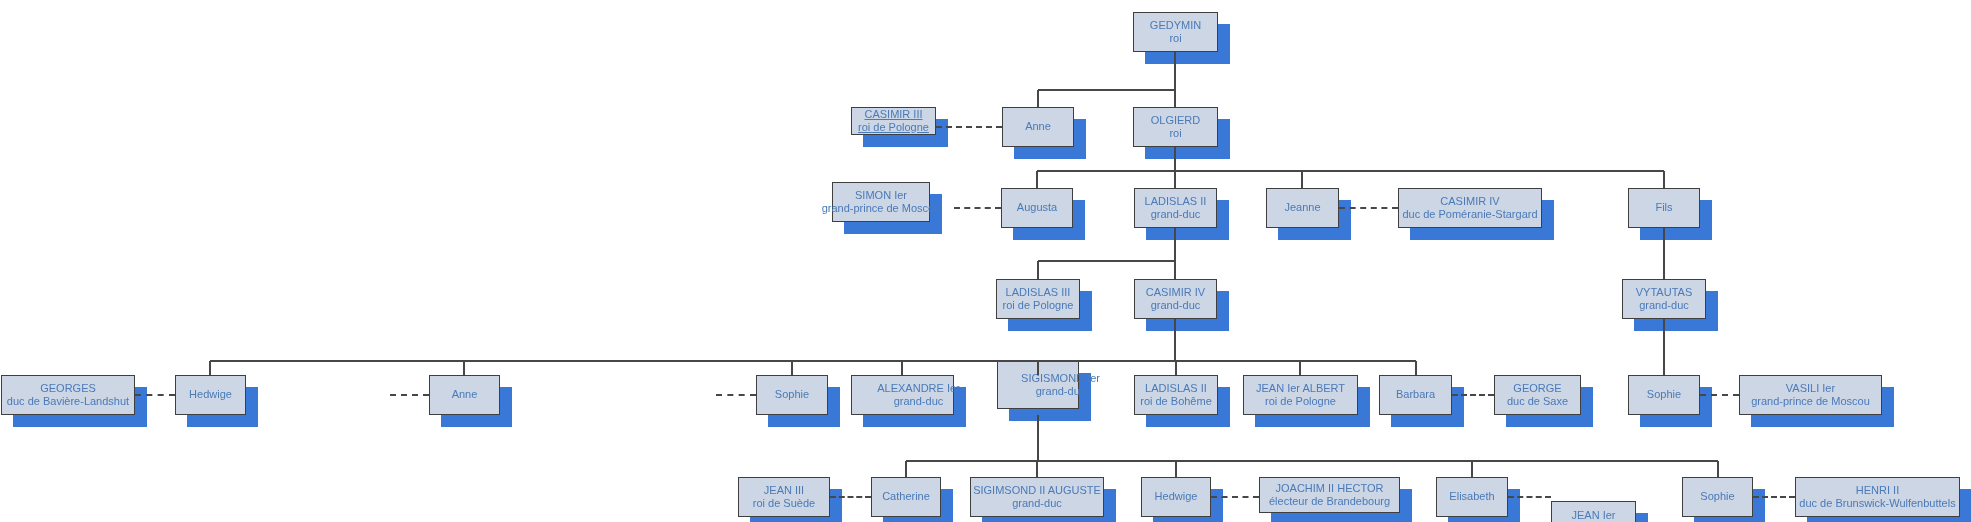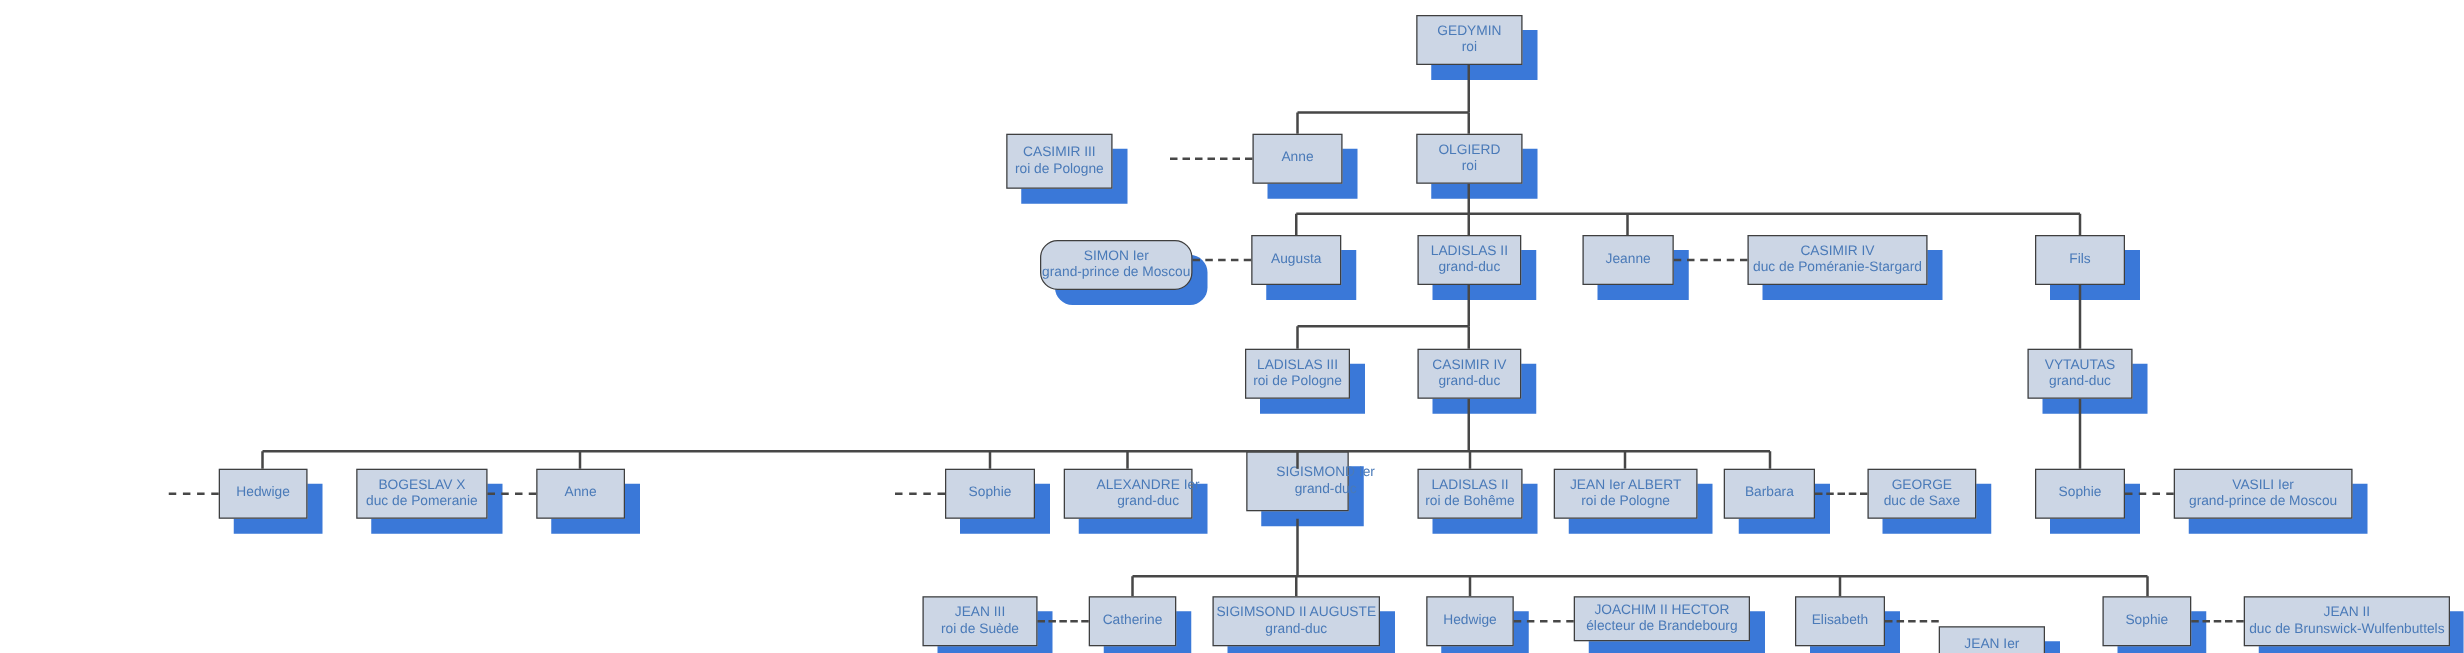--- a/index.html
+++ b/index.html
@@ -85,32 +85,32 @@
     <div class="conn dash-h" style="left: 1452px; top: 384px; width: 42px;"></div>
     <div class="conn dash-h" style="left: 1700px; top: 384px; width: 39px;"></div>
     <div class="conn dash-h" style="left: 830px; top: 486px; width: 41px;"></div>
     <div class="conn dash-h" style="left: 1211px; top: 486px; width: 48px;"></div>
     <div class="conn dash-h" style="left: 1508px; top: 486px; width: 43px;"></div>
     <div class="conn dash-h" style="left: 1753px; top: 486px; width: 42px;"></div>
     <div class="node" style="left: 1133px; top: 2px; width: 85px; height: 40px;">
       <span class="line1">GEDYMIN</span>
       <span class="line2">roi</span>
     </div>
-    <div class="node" style="left: 805px; top: 97px; width: 85px; height: 44px;">
+    <div class="node" style="left: 851px; top: 97px; width: 85px; height: 28px; text-decoration: underline;">
       <span class="line1">CASIMIR III</span>
       <span class="line2">roi de Pologne</span>
     </div>
     <div class="node" style="left: 1002px; top: 97px; width: 72px; height: 40px;">
       <span class="line1">Anne</span>
     </div>
     <div class="node" style="left: 1133px; top: 97px; width: 85px; height: 40px;">
       <span class="line1">OLGIERD</span>
       <span class="line2">roi</span>
     </div>
-    <div class="node" style="left: 832px; top: 182px; width: 122px; height: 40px; border-radius: 14px;">
+    <div class="node" style="left: 832px; top: 172px; width: 98px; height: 40px;">
       <span class="line1">SIMON Ier</span>
       <span class="line2">grand-prince de Moscou</span>
     </div>
     <div class="node" style="left: 1001px; top: 178px; width: 72px; height: 40px; text-align: center;">
       <span class="line1">Augusta</span>
     </div>
     <div class="node" style="left: 1134px; top: 178px; width: 83px; height: 40px;">
       <span class="line1">LADISLAS II</span>
       <span class="line2">grand-duc</span>
     </div>
@@ -129,26 +129,26 @@
       <span class="line2">roi de Pologne</span>
     </div>
     <div class="node" style="left: 1134px; top: 269px; width: 83px; height: 40px;">
       <span class="line1">CASIMIR IV</span>
       <span class="line2">grand-duc</span>
     </div>
     <div class="node" style="left: 1622px; top: 269px; width: 84px; height: 40px;">
       <span class="line1">VYTAUTAS</span>
       <span class="line2">grand-duc</span>
     </div>
+    <div class="node" style="left: 1px; top: 365px; width: 134px; height: 40px;">
+      <span class="line1">GEORGES</span>
+      <span class="line2">duc de Bavière-Landshut</span>
+    </div>
     <div class="node" style="left: 175px; top: 365px; width: 71px; height: 40px;">
       <span class="line1">Hedwige</span>
-    </div>
-    <div class="node" style="left: 285px; top: 365px; width: 105px; height: 40px;">
-      <span class="line1">BOGESLAV X</span>
-      <span class="line2">duc de Pomeranie</span>
     </div>
     <div class="node" style="left: 429px; top: 365px; width: 71px; height: 40px;">
       <span class="line1">Anne</span>
     </div>
     <div class="node" style="left: 756px; top: 365px; width: 72px; height: 40px;">
       <span class="line1">Sophie</span>
     </div>
     <div class="node" style="left: 851px; top: 365px; width: 103px; height: 40px; padding-left: 32px;">
       <span class="line1">ALEXANDRE Ier</span>
       <span class="line2">grand-duc</span>
@@ -201,16 +201,16 @@
       <span class="line1">Elisabeth</span>
     </div>
     <div class="node" style="left: 1551px; top: 491px; width: 85px; height: 42px;">
       <span class="line1">JEAN Ier</span>
       <span class="line2">roi de Hongrie</span>
     </div>
     <div class="node" style="left: 1682px; top: 467px; width: 71px; height: 40px;">
       <span class="line1">Sophie</span>
     </div>
     <div class="node" style="left: 1795px; top: 467px; width: 165px; height: 40px;">
-      <span class="line1">JEAN II</span>
+      <span class="line1">HENRI II</span>
       <span class="line2">duc de Brunswick-Wulfenbuttels</span>
     </div>
   </div>
 
 </body></html>

